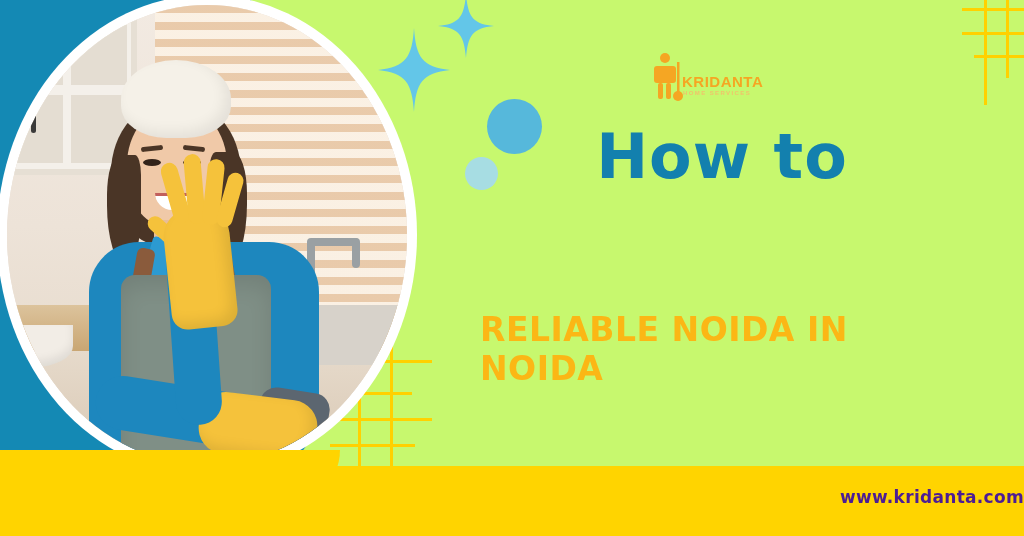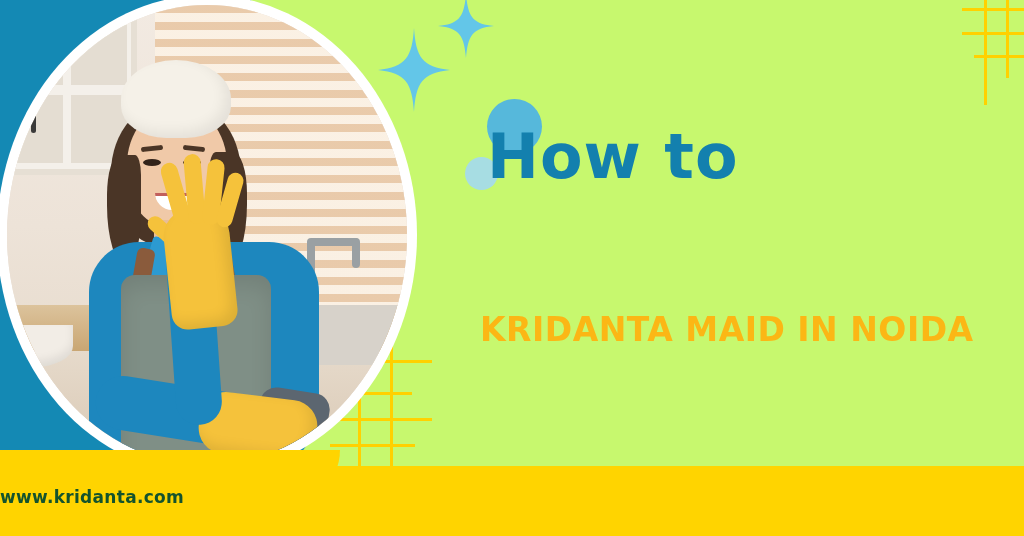--- a/index.html
+++ b/index.html
@@ -172,40 +172,41 @@
 
   
   .headline{
     position:absolute;left:487px;top:128px;width:470px;
     color:#1380AE;
     font-family:"DejaVu Sans", sans-serif;
     font-weight:bold;
     font-size:62px;
     line-height:0.94;
     letter-spacing:1px;
+    text-align:center;
   }
   .headline .l2{display:block;margin-left:-14px;}
   .subline{
     position:absolute;left:480px;top:310px;width:500px;
     color:#FBB715;
     font-family:"DejaVu Sans", sans-serif;
     font-weight:bold;
     font-size:33px;
     letter-spacing:0.5px;
   }
 
   
   .footer{
     position:absolute;left:0;top:466px;width:1024px;height:70px;
     background:#FFD400;
   }
   .footer-url{
     position:absolute;left:0;top:487px;width:1024px;
-    text-align:left;
-    color:#14532d;
+    text-align:right;
+    color:#4c1d95;
     font-family:"DejaVu Sans", sans-serif;
     font-weight:bold;
     font-size:17px;
     letter-spacing:.3px;
   }
 </style>
 </head>
 <body>
 
 <div class="banner">
@@ -298,23 +299,35 @@
             <div class="finger f3"></div>
             <div class="finger f4"></div>
           </div>
         </div>
       </div>
     </div>
 
     <div class="yellow-bottom"></div>
   </div>
 
+  <div class="logo">
+    <svg width="36" height="52" viewBox="0 0 36 52">
+      <circle cx="17" cy="6" r="5" fill="#F5A623"></circle>
+      <path d="M9 14 h16 a3 3 0 0 1 3 3 v11 a3 3 0 0 1 -3 3 h-16 a3 3 0 0 1 -3 -3 v-11 a3 3 0 0 1 3 -3 z" fill="#F5A623"></path>
+      <rect x="10" y="31" width="5" height="16" rx="2" fill="#F5A623"></rect>
+      <rect x="18" y="31" width="5" height="16" rx="2" fill="#F5A623"></rect>
+      <rect x="29" y="10" width="2.5" height="30" fill="#F5A623"></rect>
+      <circle cx="30" cy="44" r="5" fill="#F5A623"></circle>
+    </svg>
+    <div class="logo-name">KRIDANTA</div>
+    <div class="logo-tag">HOME SERVICES</div>
+  </div>
 
   <div class="headline">
     <span class="l1">How to</span>
   </div>
 
-  <div class="subline">KRIDANTA MAID IN NOIDA</div>
+  <div class="subline">RELIABLE NOIDA IN NOIDA</div>
 
   <div class="footer"></div>
   <div class="footer-url">www.kridanta.com</div>
 
 </div>
 
 </body></html>

